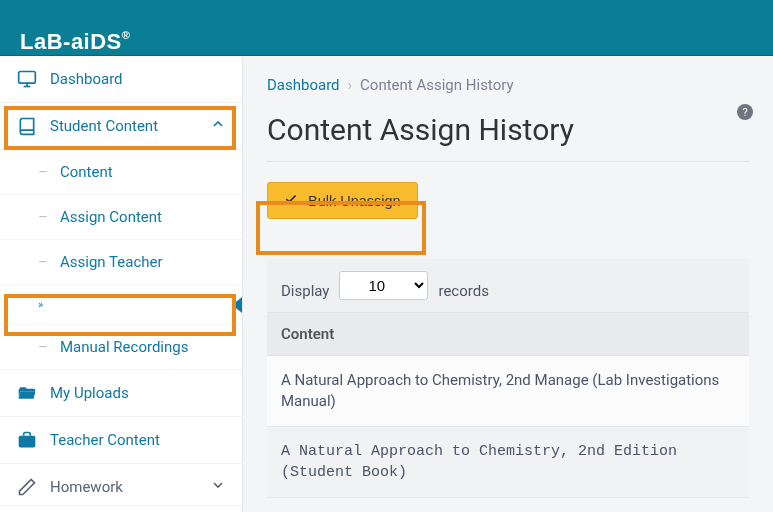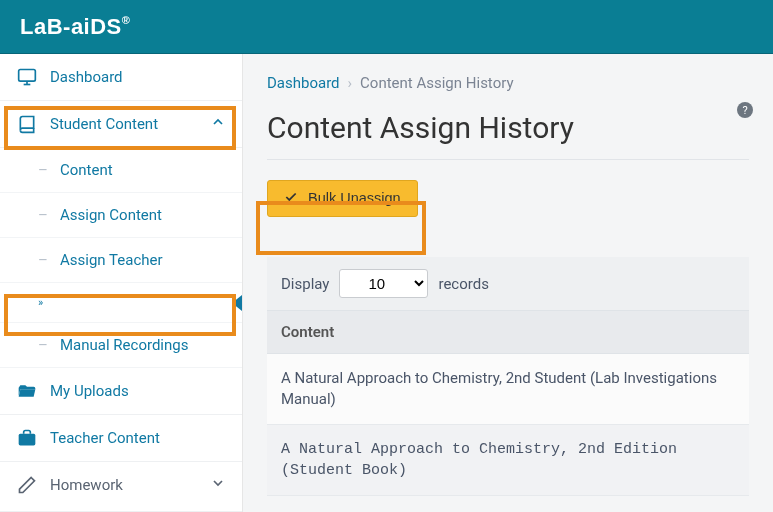--- a/index.html
+++ b/index.html
@@ -11,21 +11,21 @@
     height: 512px;
     overflow: hidden;
   }
   .app { display: flex; flex-direction: column; height: 100%; }
 
   
   .topbar {
     background: #0a7e94;
     height: 56px;
     display: flex;
-    align-items: center;
+    align-items: flex-end;
     padding: 0 20px;
     border-bottom: 1px solid #076578;
   }
   .logo {
     font-weight: 900;
     font-size: 22px;
     color: #fff;
     letter-spacing: 0.5px;
     font-family: Arial, sans-serif;
   }
@@ -136,34 +136,34 @@
   .hr { border: none; border-top: 1px solid #e1e4e8; margin-bottom: 20px; }
 
   .btn-bulk {
     background: #f8bb2e;
     border: 1px solid #e0a61f;
     border-radius: 3px;
     padding: 9px 16px;
     font-size: 14.5px;
     color: #333;
     display: inline-flex;
-    align-items: flex-start;
+    align-items: center;
     gap: 10px;
     cursor: pointer;
   }
   .btn-bulk svg { width: 14px; height: 14px; }
 
   .table-area { margin-top: 40px; }
   .display-row {
     background: #eef0f2;
     padding: 12px 14px;
     font-size: 15px;
     color: #4a5568;
     display: flex;
-    align-items: center;
+    align-items: flex-end;
     gap: 10px;
     border-bottom: 1px solid #dfe3e7;
   }
   .display-row select {
     font-size: 15px;
     padding: 4px 26px 4px 24px;
     border: 1px solid #c9ccd0;
     border-radius: 3px;
     background: #fff;
   }
@@ -253,21 +253,21 @@
         </li>
         <li class="nav-item top">
           <span class="icon">
             <svg viewBox="0 0 24 24" width="20" height="20" fill="#1079a3">
                 <rect x="2" y="7" width="20" height="14" rx="2"></rect>
                 <path d="M16 7V5a2 2 0 0 0-2-2h-4a2 2 0 0 0-2 2v2" fill="none" stroke="#1079a3" stroke-width="2"></path>
               </svg>
           </span>
           <span class="label">Teacher Content</span>
         </li>
-        <li class="nav-item top" style="padding-bottom:16px;">
+        <li class="nav-item top" style="padding-bottom:8px;">
           <span class="icon">
             <svg viewBox="0 0 24 24" width="20" height="20" fill="none" stroke="#5a6472" stroke-width="2">
                 <path d="M17 3l4 4L7 21H3v-4L17 3z"></path>
               </svg>
           </span>
           <span class="label" style="color:#5a6472;">Homework</span>
           <span class="chevron">
             <svg viewBox="0 0 24 24" width="16" height="16" fill="none" stroke="#5a6472" stroke-width="2.5">
                 <polyline points="6 9 12 15 18 9"></polyline>
               </svg>
@@ -300,21 +300,21 @@
 
       <div class="table-area">
         <div class="display-row">
           <span>Display</span>
           <select>
             <option>10</option>
           </select>
           <span>records</span>
         </div>
         <div class="table-header">Content</div>
-        <div class="table-row">A Natural Approach to Chemistry, 2nd Student (Lab Investigations Manual)</div>
+        <div class="table-row">A Natural Approach to Chemistry, 2nd Manage (Lab Investigations Manual)</div>
         <div class="table-row alt">A Natural Approach to Chemistry, 2nd Edition (Student Book)</div>
       </div>
     </section>
   </div>
 </div>
 
 <div class="hl-student"></div>
 <div class="hl-assign"></div>
 <div class="hl-bulk"></div>
 

